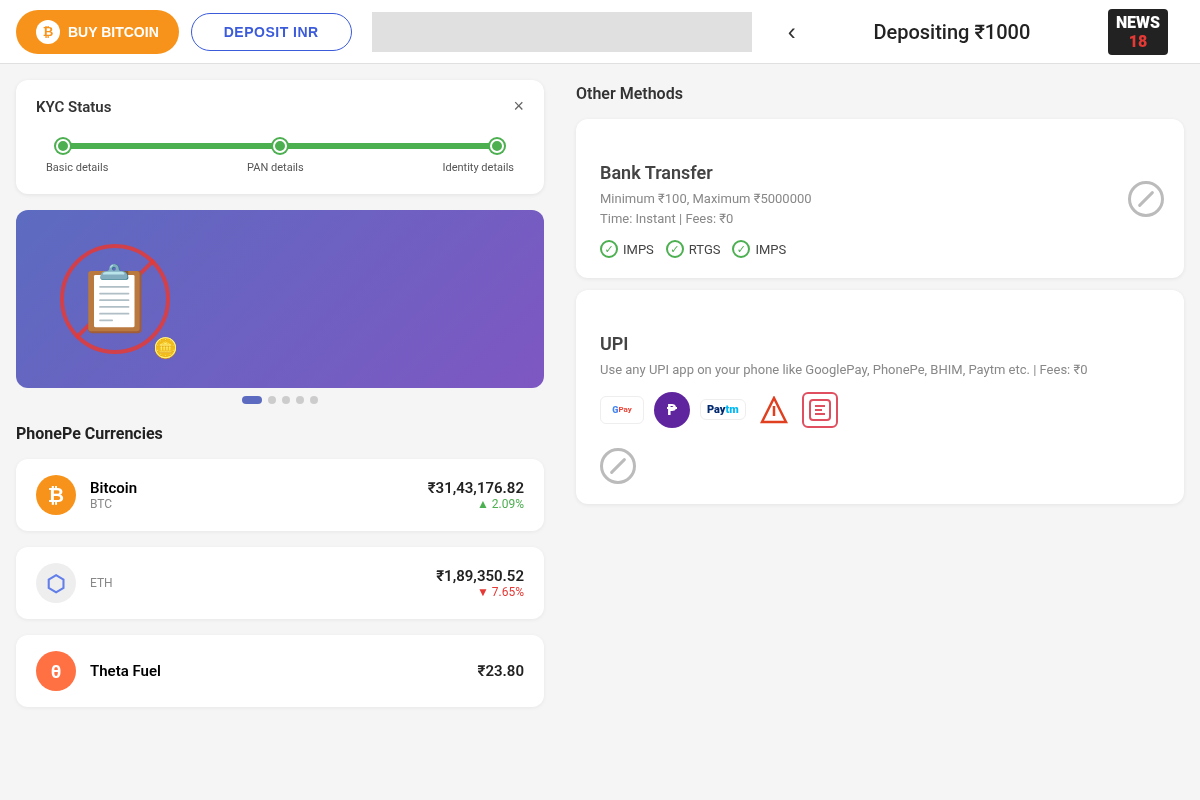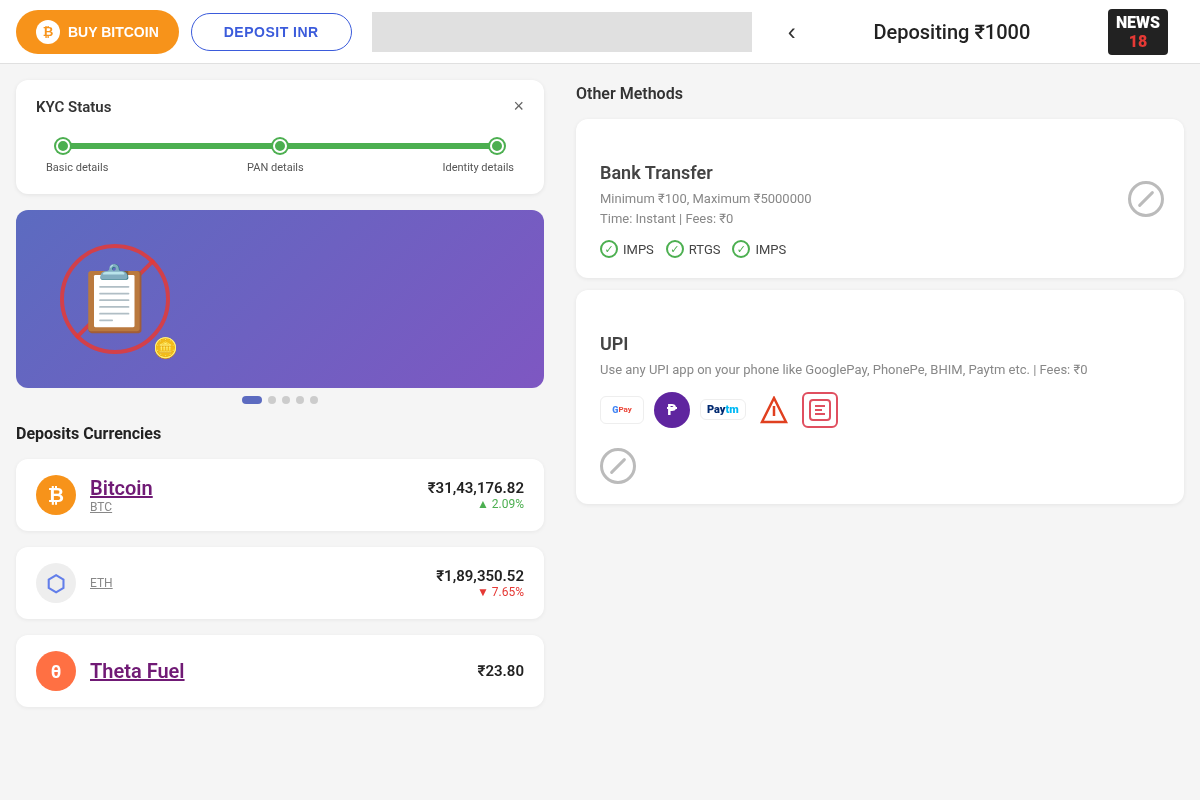--- a/index.html
+++ b/index.html
@@ -287,29 +287,27 @@
       font-weight: 700;
       flex-shrink: 0;
     }
     .btc-color { background: #f7931a; color: #fff; }
     .eth-color { background: #eee; color: #627eea; }
     .theta-color { background: #ff7043; color: #fff; }
     .currency-info {
       flex: 1;
     }
     .currency-name {
-      font-size: 20px;
+      font-size: 15px;
       font-weight: 600;
-      color: #701a75;
-      text-decoration: underline;
+      color: #000000;
     }
     .currency-symbol {
       font-size: 12px;
       color: #888;
-      text-decoration: underline;
     }
     .currency-price-block {
       text-align: right;
     }
     .currency-price {
       font-size: 15px;
       font-weight: 600;
       color: #222;
     }
     .currency-change.up { color: #4caf50; font-size: 12px; }
@@ -537,21 +535,21 @@
     </div>
 
     <div class="pagination-dots">
       <div class="pagination-dot active"></div>
       <div class="pagination-dot"></div>
       <div class="pagination-dot"></div>
       <div class="pagination-dot"></div>
       <div class="pagination-dot"></div>
     </div>
 
-    <div class="section-title">Deposits Currencies</div>
+    <div class="section-title">PhonePe Currencies</div>
 
     <div class="currency-card">
       <div class="currency-icon btc-color">₿</div>
       <div class="currency-info">
         <div class="currency-name">Bitcoin</div>
         <div class="currency-symbol">BTC</div>
       </div>
       <div class="currency-price-block">
         <div class="currency-price">₹31,43,176.82</div>
         <div class="currency-change up">▲ 2.09%</div>

